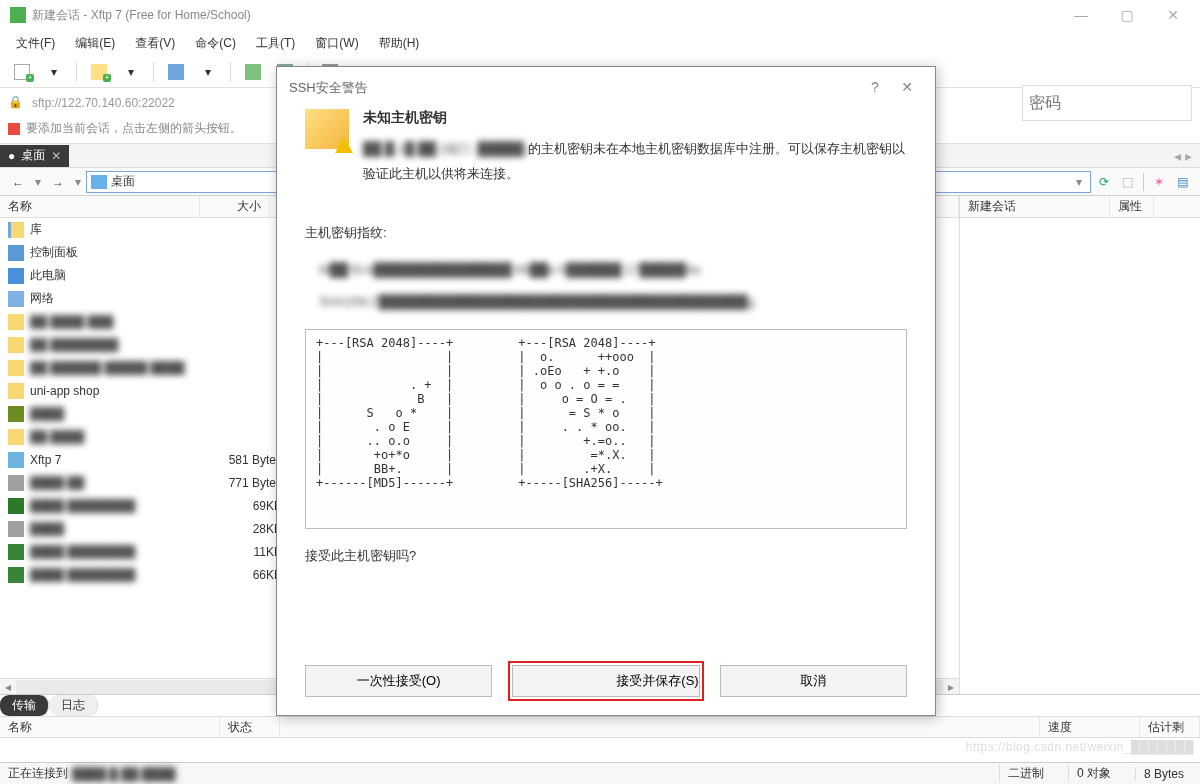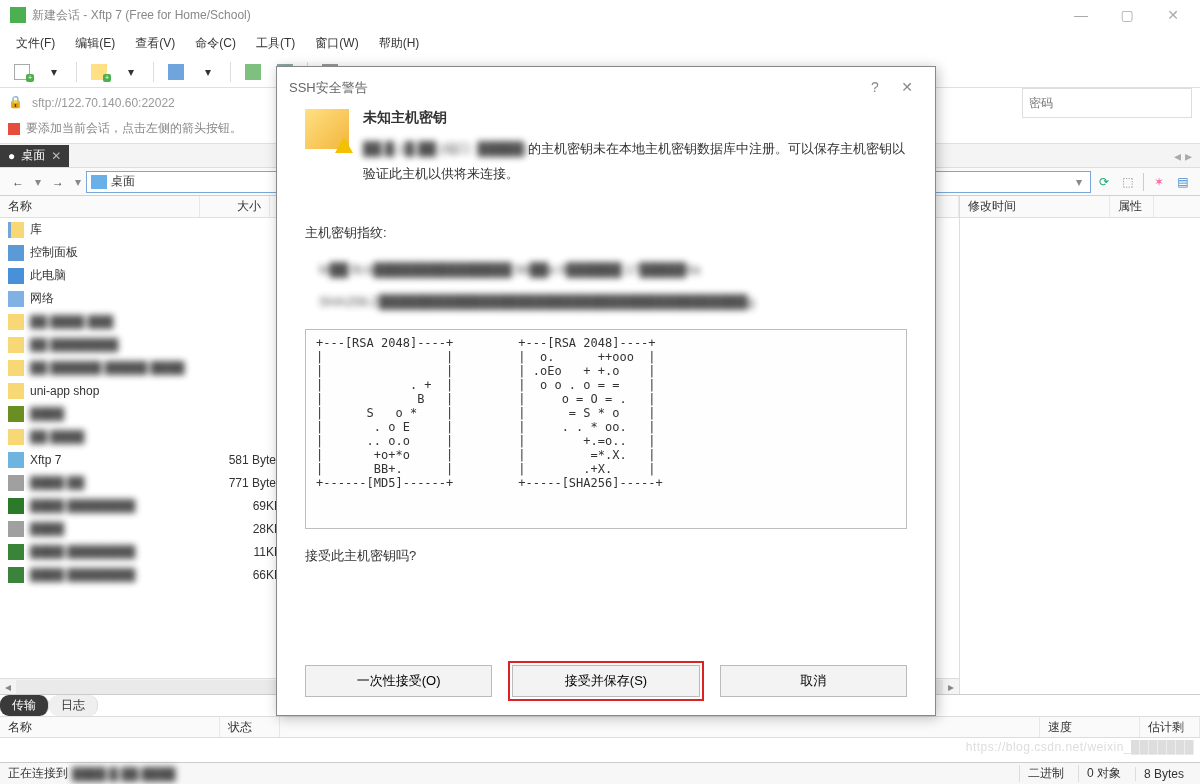--- a/index.html
+++ b/index.html
@@ -21,21 +21,21 @@
 .toolbar { height: 32px; display: flex; align-items: center; padding: 0 8px; gap: 4px; border-bottom: 1px solid #e0e0e0; }
 .toolbar .tb { width: 28px; height: 24px; display: flex; align-items: center; justify-content: center; cursor: pointer; position: relative; }
 .toolbar .sep { width: 1px; height: 20px; background: #ddd; margin: 0 4px; }
 .toolbar .ico { width: 16px; height: 16px; display: inline-block; }
 .plus-badge { position: absolute; bottom: 2px; right: 2px; width: 8px; height: 8px; background: #4CAF50; border-radius: 2px; font-size: 7px; color: #fff; line-height: 8px; text-align: center; }
 
 
 .addressrow { height: 30px; display: flex; align-items: center; padding: 0 8px; gap: 8px; }
 .addressrow .lock-ico { width: 16px; height: 16px; color: #d9a441; }
 .addressrow .addr { flex: 1; color: #999; font-size: 12px; }
-.addressrow .pwd { width: 170px; height: 30px; border: 1px solid #ddd; padding: 0 6px; font-size: 12px; }
+.addressrow .pwd { width: 170px; height: 36px; border: 1px solid #ddd; padding: 0 6px; font-size: 16px; }
 .hint-row { padding: 2px 8px 6px; display: flex; align-items: center; gap: 6px; color: #888; border-bottom: 1px solid #e0e0e0; }
 .hint-row .flag { width: 12px; height: 12px; background: #e74c3c; display: inline-block; }
 
 
 .path-tabs { height: 24px; display: flex; align-items: center; background: #f4f4f4; border-bottom: 1px solid #ddd; }
 .path-tab { background: #3a3a3a; color: #fff; height: 22px; display: flex; align-items: center; padding: 0 8px; gap: 6px; font-size: 12px; position: relative; }
 .path-tab .close { color: #bbb; cursor: pointer; }
 .path-tabs .spacer { flex: 1; }
 .path-tabs .arrows { color: #aaa; padding: 0 8px; font-size: 14px; }
 
@@ -81,21 +81,21 @@
 
 
 .lower-tabs { height: 22px; display: flex; align-items: center; border-top: 1px solid #ccc; background: #fff; }
 .lower-tabs .lt { padding: 2px 12px; border-right: 1px solid #ddd; background: #efefef; color: #333; border-radius: 9px; }
 .lower-tabs .lt.active { background: #3a3a3a; color: #fff; }
 .lower-header { height: 22px; display: flex; align-items: center; border-top: 1px solid #ddd; border-bottom: 1px solid #ddd; background: #fafafa; }
 .lower-header .col { padding: 0 8px; border-right: 1px solid #e8e8e8; height: 100%; display: flex; align-items: center; }
 .lower-body { height: 24px; background: #fff; overflow: auto; }
 
 
-.statusbar { height: 22px; display: flex; align-items: center; border-top: 1px solid #ccc; font-size: 12px; padding: 0 8px; gap: 6px; background: #f7f7f7; }
+.statusbar { height: 22px; display: flex; align-items: center; border-top: 1px solid #ccc; font-size: 12px; padding: 0 8px; gap: 16px; background: #f7f7f7; }
 .statusbar .st-left { flex: 0 0 auto; display: flex; align-items: center; gap: 4px; }
 .statusbar .spacer { flex: 1; }
 .statusbar .cell { border-left: 1px solid #ddd; padding: 0 8px; }
 
 
 .overlay { position: absolute; inset: 0; }
 .dialog { position: absolute; left: 276px; top: 66px; width: 660px; height: 650px; background: #fff; border: 1px solid #888; box-shadow: 2px 2px 12px rgba(0,0,0,.25); display: flex; flex-direction: column; }
 .dlg-title { height: 32px; display: flex; align-items: flex-start; padding: 12px 12px; color: #666; font-size: 13px; }
 .dlg-title .spacer { flex: 1; }
 .dlg-title .tc { width: 32px; text-align: center; color: #888; cursor: pointer; font-size: 14px; }
@@ -104,21 +104,21 @@
 .key-icon { width: 44px; height: 40px; background: linear-gradient(135deg,#ffe084,#f3b53c); position: relative; }
 .key-icon .warn { position: absolute; right: -4px; bottom: -4px; width: 0; height: 0; border-left: 9px solid transparent; border-right: 9px solid transparent; border-bottom: 16px solid #f2c200; }
 .dlg-head h3 { font-size: 14px; font-weight: 600; margin-bottom: 10px; }
 .dlg-msg { font-size: 13px; line-height: 1.9; color: #333; }
 .fp-label { margin-top: 30px; font-size: 13px; }
 .fp-lines { margin-top: 12px; font-size: 13px; color: #333; line-height: 2.4; padding-left: 14px; }
 .ascii-box { margin-top: 12px; border: 1px solid #bdbdbd; background: #fefefe; padding: 6px 10px; font-family: Consolas, monospace; font-size: 12px; white-space: pre; color: #333; height: 200px; overflow: hidden; }
 .dlg-q { margin-top: 18px; font-size: 13px; }
 .dlg-buttons { display: flex; gap: 20px; padding: 18px 28px; justify-content: space-between; }
 .dlg-buttons button { flex: 1; height: 32px; background: #f3f3f3; border: 1px solid #bbb; font-size: 13px; cursor: pointer; font-family: inherit; }
-.dlg-buttons .highlight { outline: 2px solid #d22; outline-offset: 2px; }
+.dlg-buttons .highlight { outline: 2px solid #d22; outline-offset: 2px; text-align: right; }
 
 .watermark { position: absolute; right: 6px; bottom: 30px; font-size: 12px; color: #ddd; letter-spacing: .5px; pointer-events: none; }
 </style>
 </head>
 <body>
 
 <div class="window">
 
   <div class="titlebar">
     <span class="app-icon"></span>
@@ -297,21 +297,21 @@
           </div>
           <div class="filelist-scroll">
           <div class="btn">◂</div>
             <div class="track"></div>
             <div class="btn">▸</div>
         </div>
       </div>
     </div>
     <div class="pane-right">
       <div class="columns">
-        <div class="col col-mtime">修改时间</div>
+        <div class="col col-mtime">新建会话</div>
         <div class="col col-attr">属性</div>
       </div>
       <div class="filelist"></div>
     </div>
   </div>
 
   <div class="lower-tabs">
     <div class="lt active">传输</div>
     <div class="lt">日志</div>
   </div>

